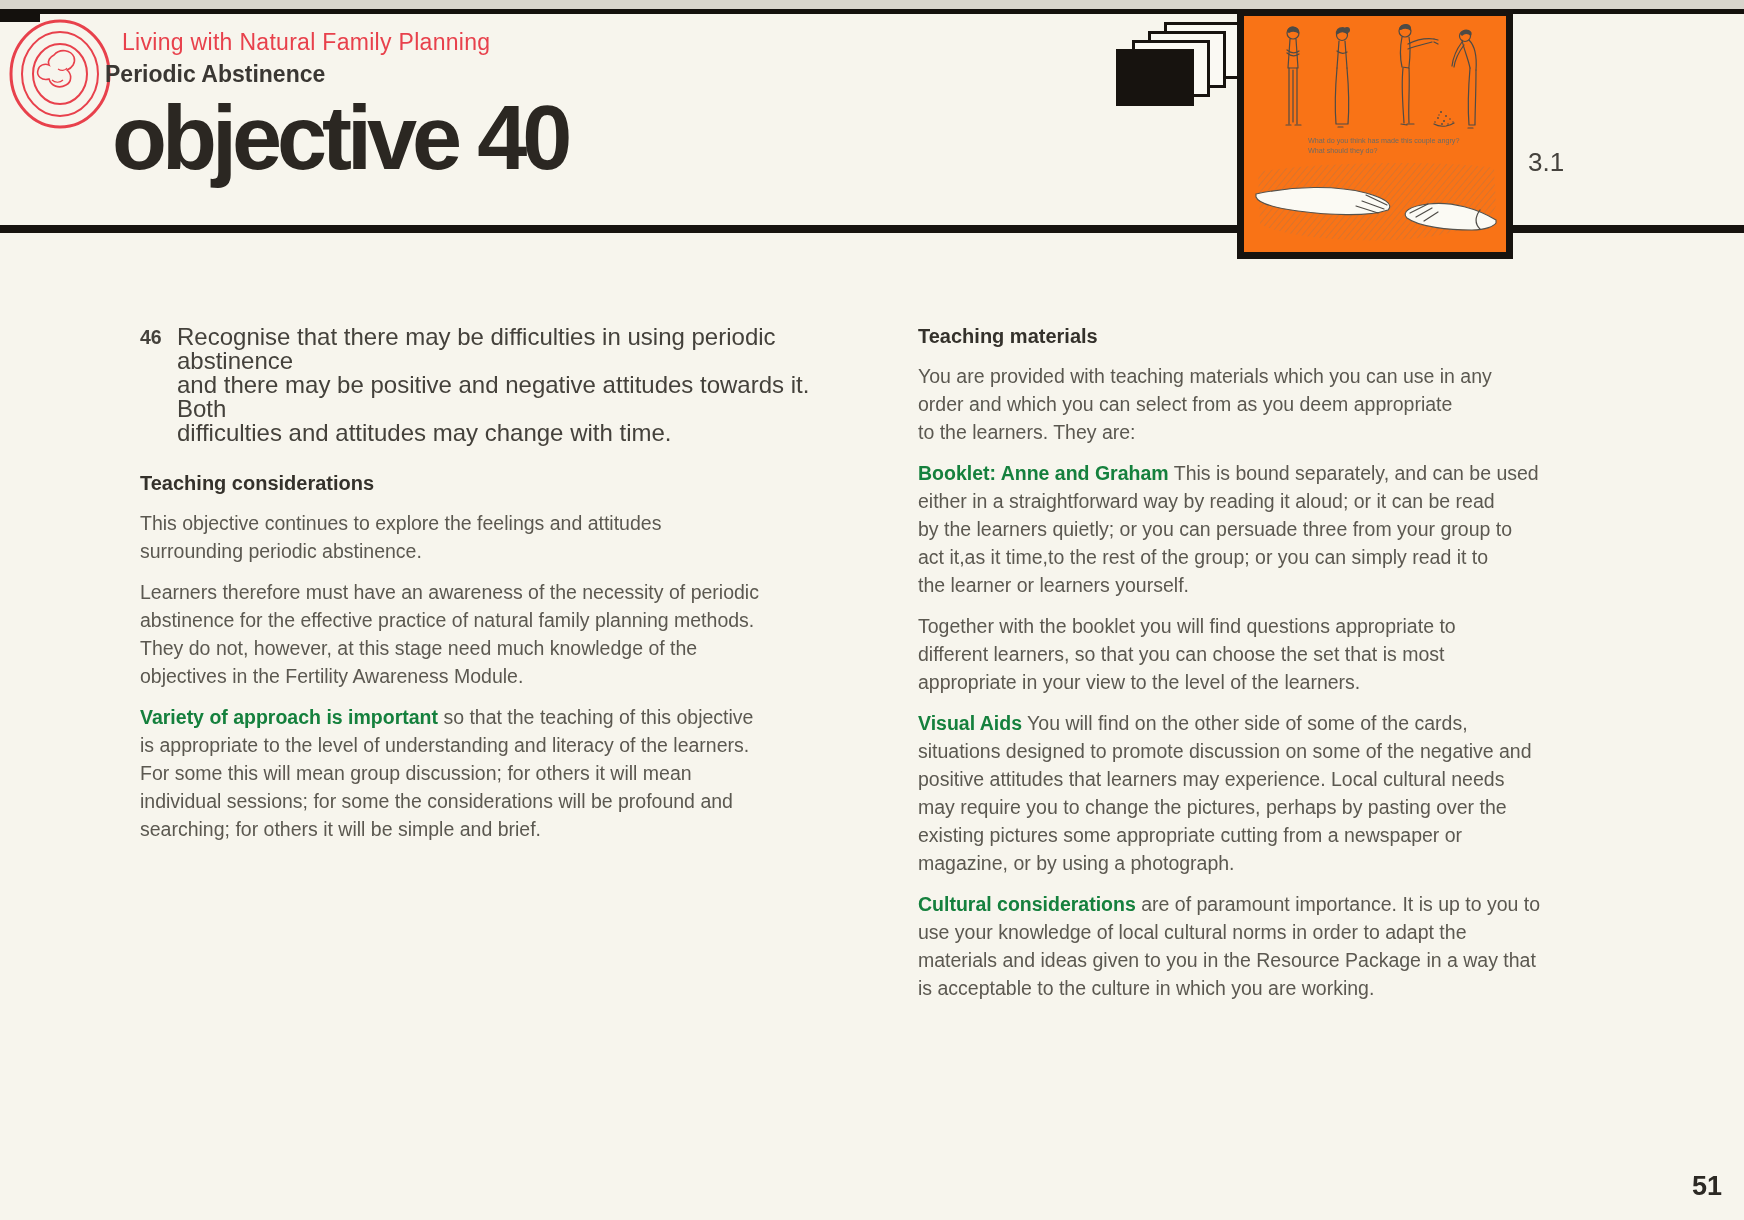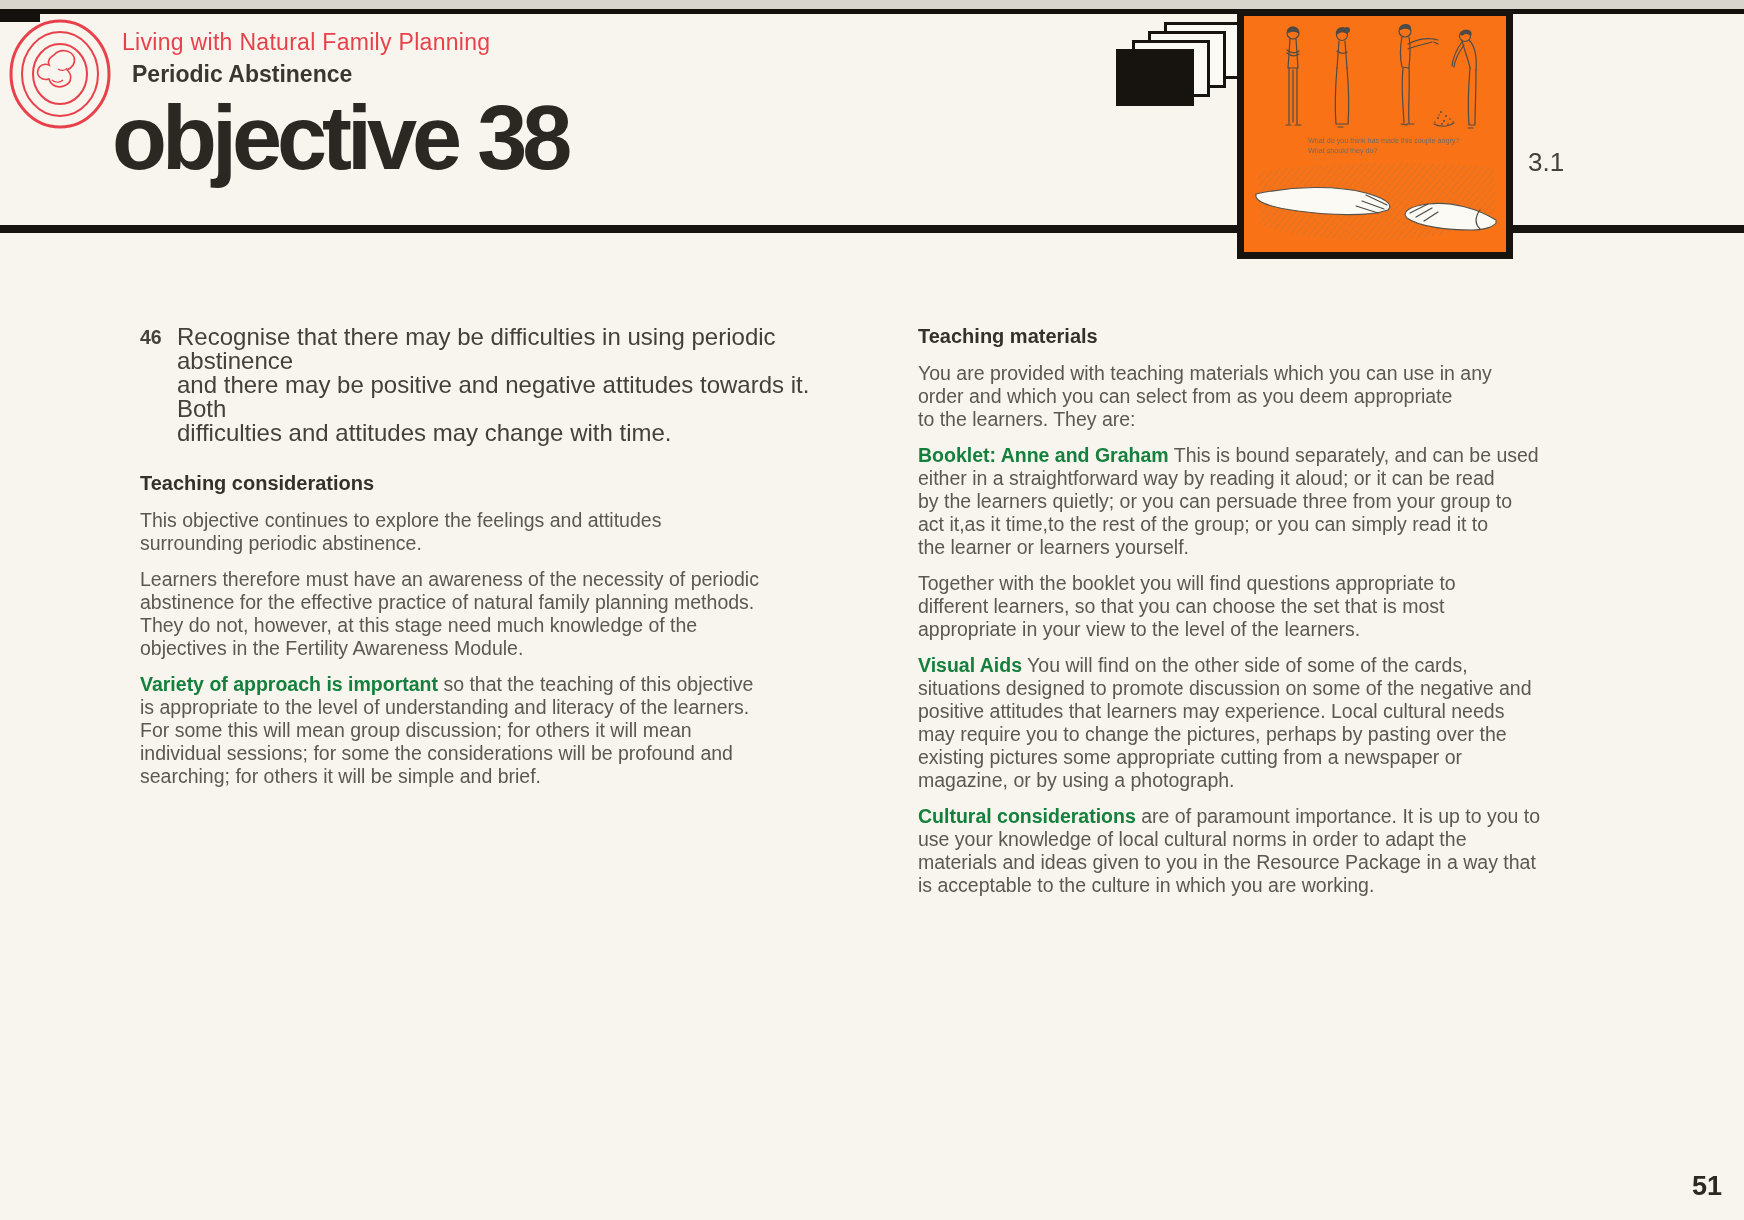--- a/index.html
+++ b/index.html
@@ -7,21 +7,21 @@
   .page {
     position:relative; width:1744px; height:1220px; margin:9px auto;
     background:#f7f5ed; overflow:hidden; color:#3b3833;padding-left:24px;
   }
   .top-edge { position:absolute; left:0; top:0; width:100%; height:5px; background:#14110d; }
   .corner-mark { position:absolute; left:0; top:0; width:40px; height:13px; background:#14110d; }
 
   .logo { position:absolute; left:8px; top:8px; width:104px; height:112px; }
 
   .series-title { position:absolute; left:122px; top:20px; font-size:23px; color:#e8414c; letter-spacing:.3px; }
-  .module-title { position:absolute; left:132px; top:52px; font-size:23px; font-weight:bold; color:#3a3733; }
+  .module-title { position:absolute; left:105px; top:52px; font-size:23px; font-weight:bold; color:#3a3733; }
   .objective-heading {
     position:absolute; left:112px; top:84px; font-size:90px; font-weight:bold;
     letter-spacing:-5px; color:#2b2722; line-height:1; white-space:nowrap;
   }
 
   .rule { position:absolute; left:0; top:216px; width:100%; height:8px; background:#17130f; z-index:1; }
 
   .cards-stack { position:absolute; left:1116px; top:13px; width:130px; height:90px; z-index:1; }
   .cards-stack .c { position:absolute; width:78px; height:57px; background:#faf9f3; border:3px solid #17130f; box-sizing:border-box; }
   .cards-stack .c1 { left:48px; top:0; }
@@ -39,21 +39,21 @@
   .col-left  { left:140px; width:680px; }
   .col-right { left:918px; width:645px; }
 
   .objective-block { display:flex; margin:0 0 27px 0; color:#44413b; }
   .objective-block .num { width:37px; flex:none; font-size:19.5px; line-height:24px;font-weight:bold; }
   .objective-block p { margin:0; font-size:24px; line-height:24px; white-space:pre-line; }
 
   h2.section-heading { margin:0 0 14px 0; font-size:20px; font-weight:bold; color:#34312b; }
   .col-left h2.section-heading { margin-top:0; }
 
-  p.body-text { margin:0 0 13px 0; font-size:19.5px; line-height:23px; color:#5b5850; white-space:pre-line; }
+  p.body-text { margin:0 0 13px 0; font-size:19.5px; line-height:28px; color:#5b5850; white-space:pre-line; }
   p.body-text b { color:#15803d; }
 
   .page-number { position:absolute; left:1692px; top:1162px; font-size:27px; font-weight:bold; color:#2c2924; }
 
   svg .ln { fill:none; stroke:#4e4b46; stroke-width:1.2; stroke-linecap:round; }
   svg .fl { fill:#4e4b46; stroke:none; }
   svg .hand { fill:#fbfaf4; stroke:#55524c; stroke-width:1.1; }
   svg text { font-family:"Liberation Sans","DejaVu Sans",sans-serif; }
 </style>
 </head>
@@ -71,21 +71,21 @@
       <ellipse cx="52" cy="57" rx="27" ry="30" fill="none" stroke="#e8414c" stroke-width="2"></ellipse>
       <g>
         <path d="M46,38 c6,-7 17,-5 20,2 c2,6 -2,11 -7,13 c5,4 5,12 -1,15 c-7,4 -15,1 -17,-6 c-7,2 -13,-3 -11,-9 c1,-5 7,-7 11,-5 c-2,-4 1,-8 5,-10 z" fill="none" stroke="#e8414c" stroke-width="1.6"></path>
         <path d="M50,52 c3,2 7,2 9,-1 M44,63 c3,3 8,3 11,0" fill="none" stroke="#e8414c" stroke-width="1.2"></path>
       </g>
     </svg>
   </div>
 
   <div class="series-title">Living with Natural Family Planning</div>
   <div class="module-title">Periodic Abstinence</div>
-  <div class="objective-heading">objective 38</div>
+  <div class="objective-heading">objective 40</div>
 
   <div class="rule"></div>
 
   <div class="cards-stack">
     <div class="c c1"></div>
     <div class="c c2"></div>
     <div class="c c3"></div>
     <div class="c c-front"></div>
   </div>
 

